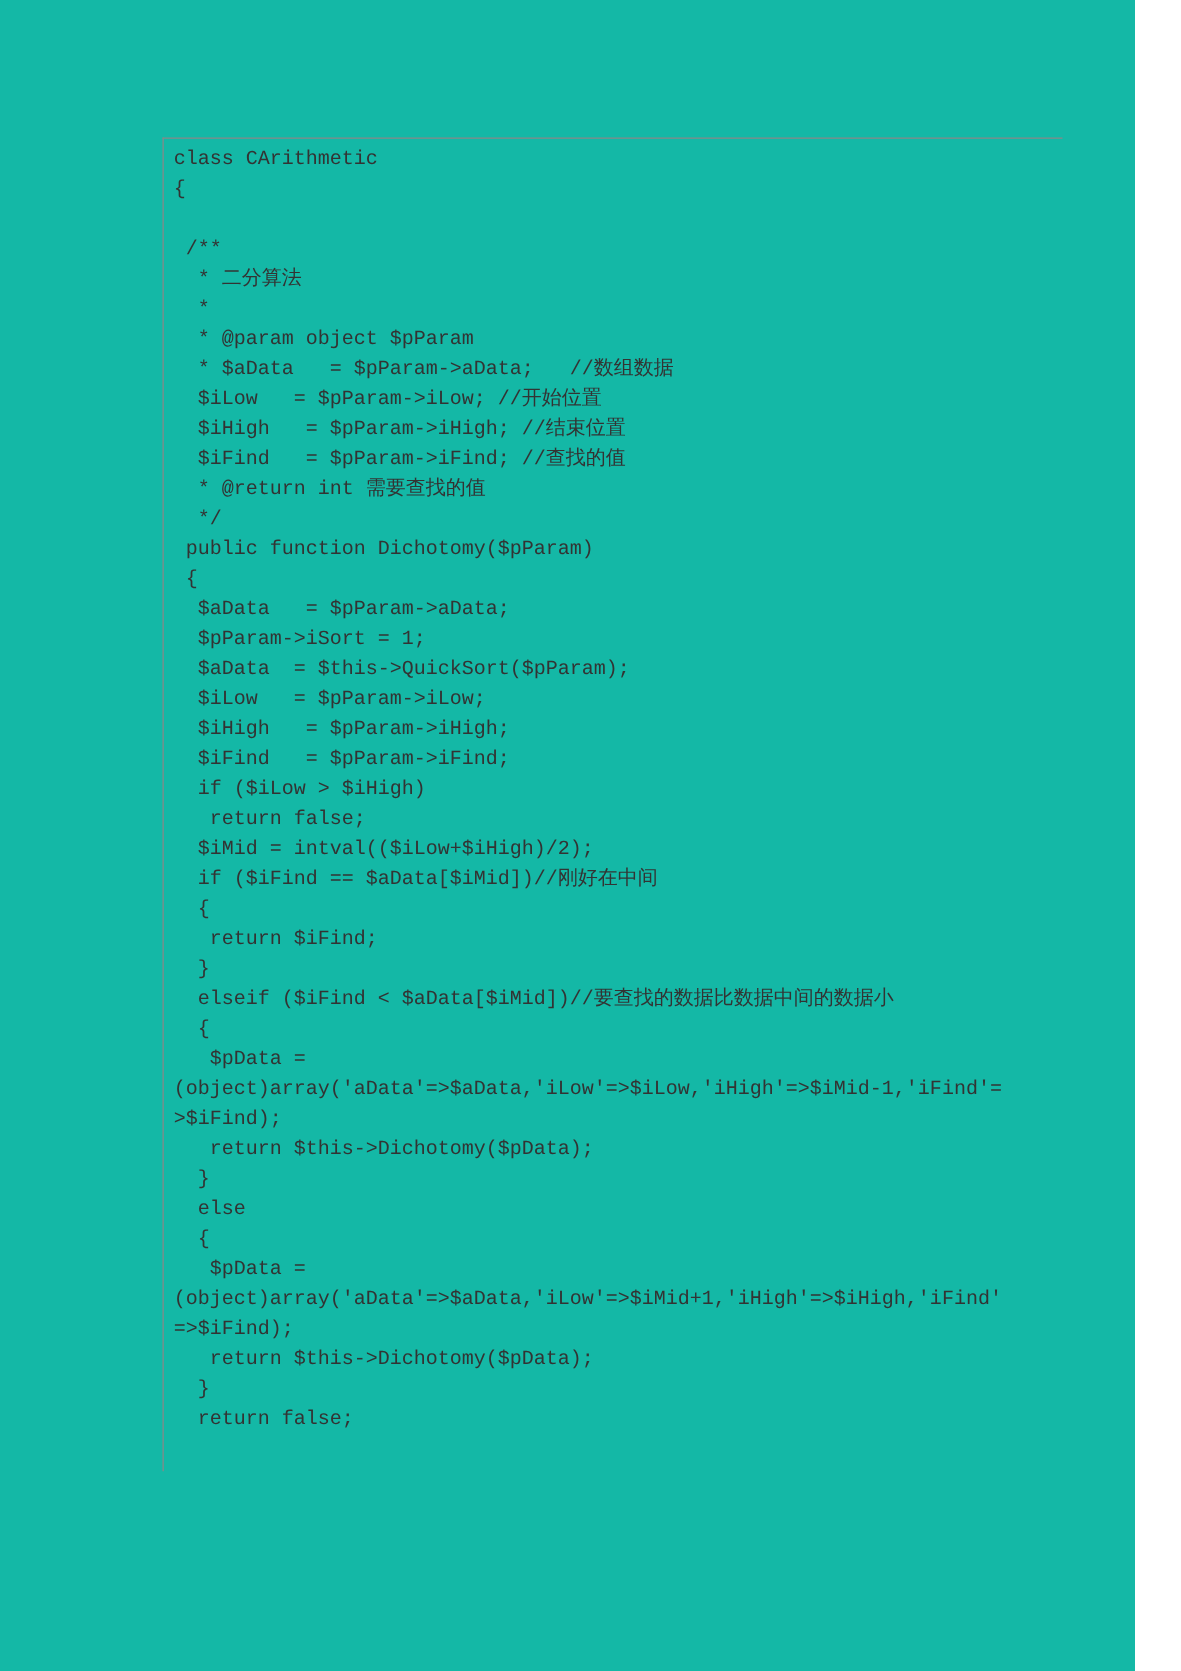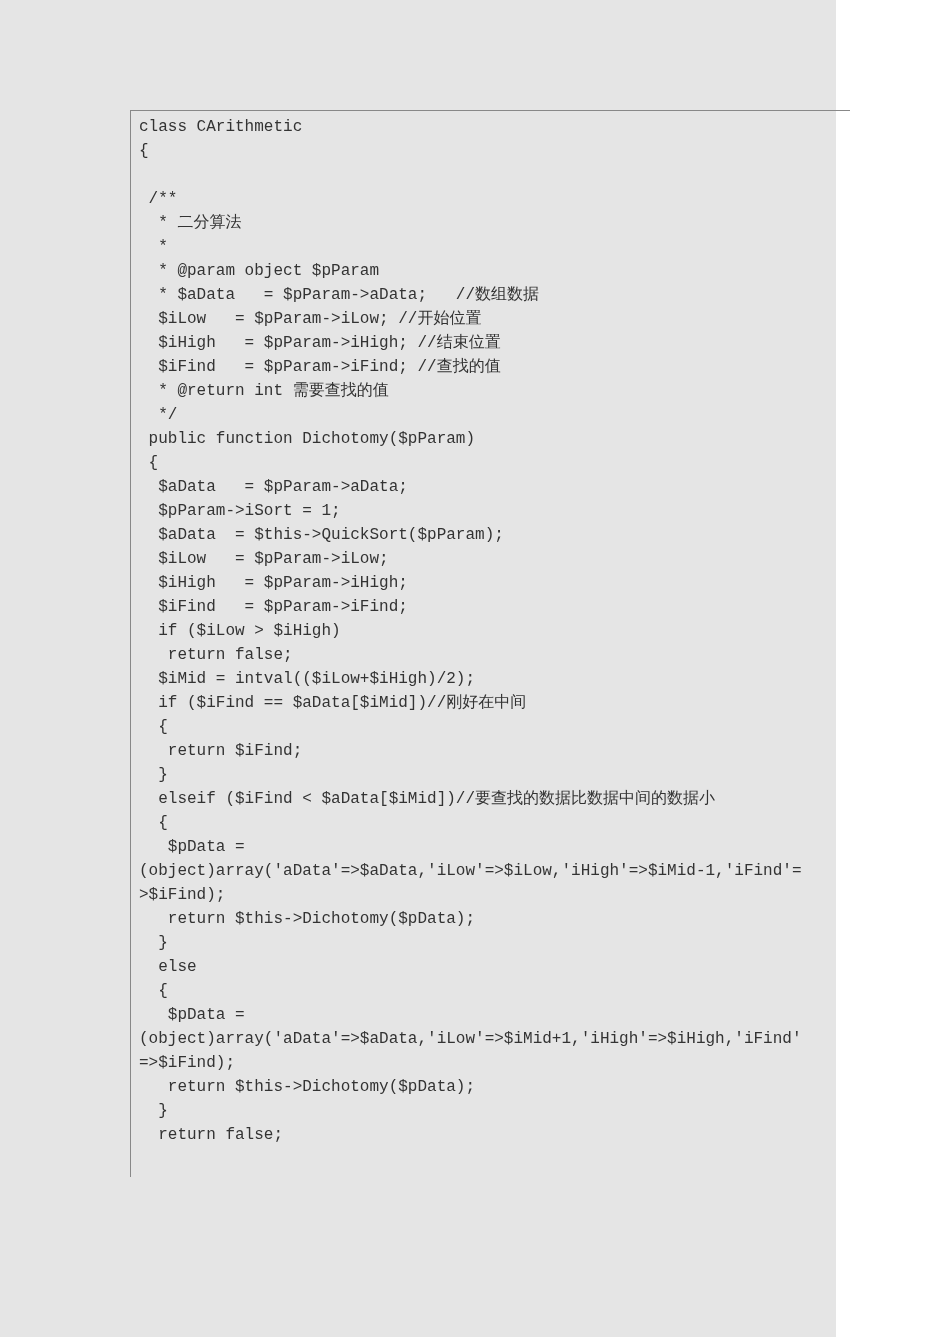--- a/index.html
+++ b/index.html
@@ -5,23 +5,23 @@
     body {
       margin: 0;
       padding: 0;
       background: #ffffff;
       font-family: "Consolas", "Courier New", monospace;
       font-size: 16px;
       line-height: 1.5;
       color: #333333;
     }
     .page {
-      width: 836px;
+      width: 908px;
       min-height: 1337px;
-      background: #e5e5e5;
+      background: #14b8a6;
       padding: 110px 16px 0 130px;
       box-sizing: border-box;
     }
     .bordered {
       border: 1px solid #888888;
       border-right: none;
       border-bottom: none;
       padding: 4px 8px 30px 8px;
       box-sizing: border-box;
       width: 720px;

